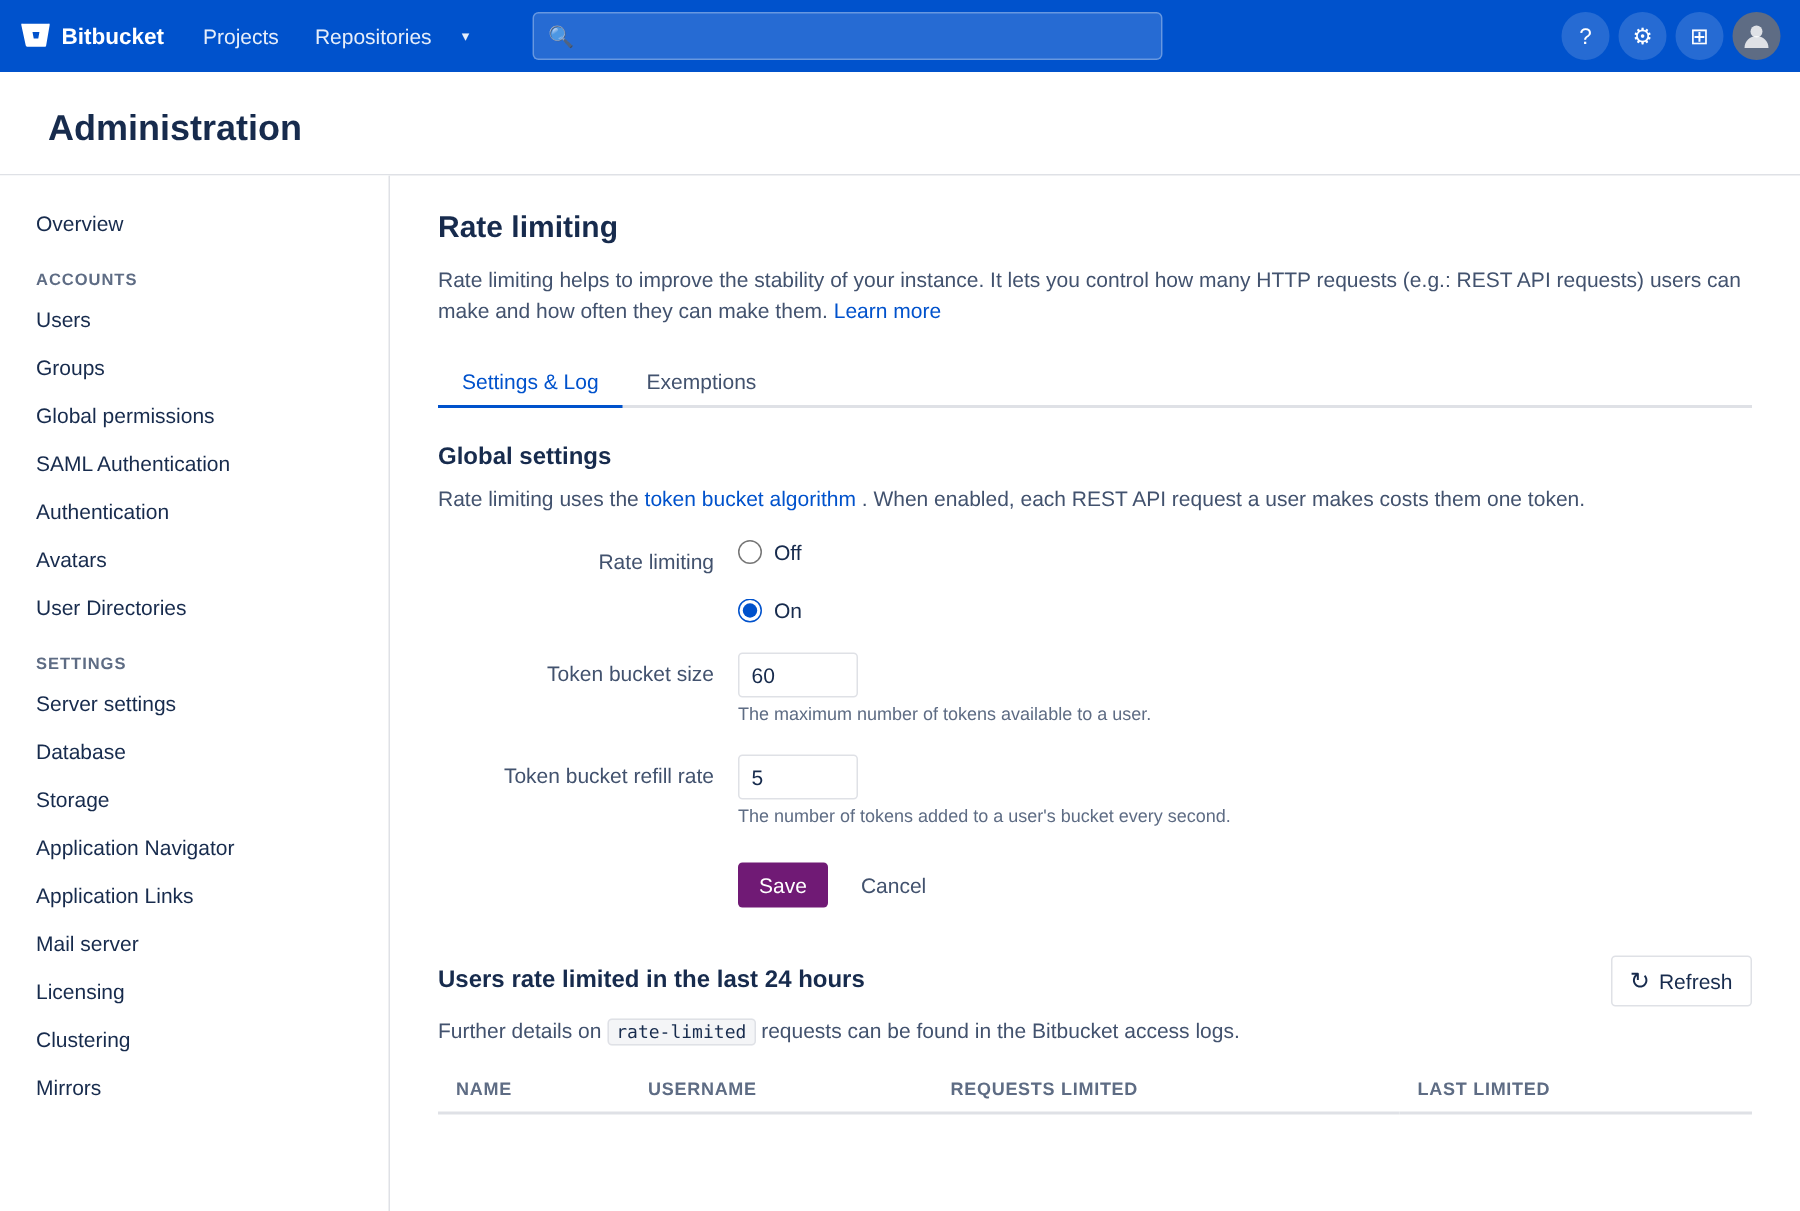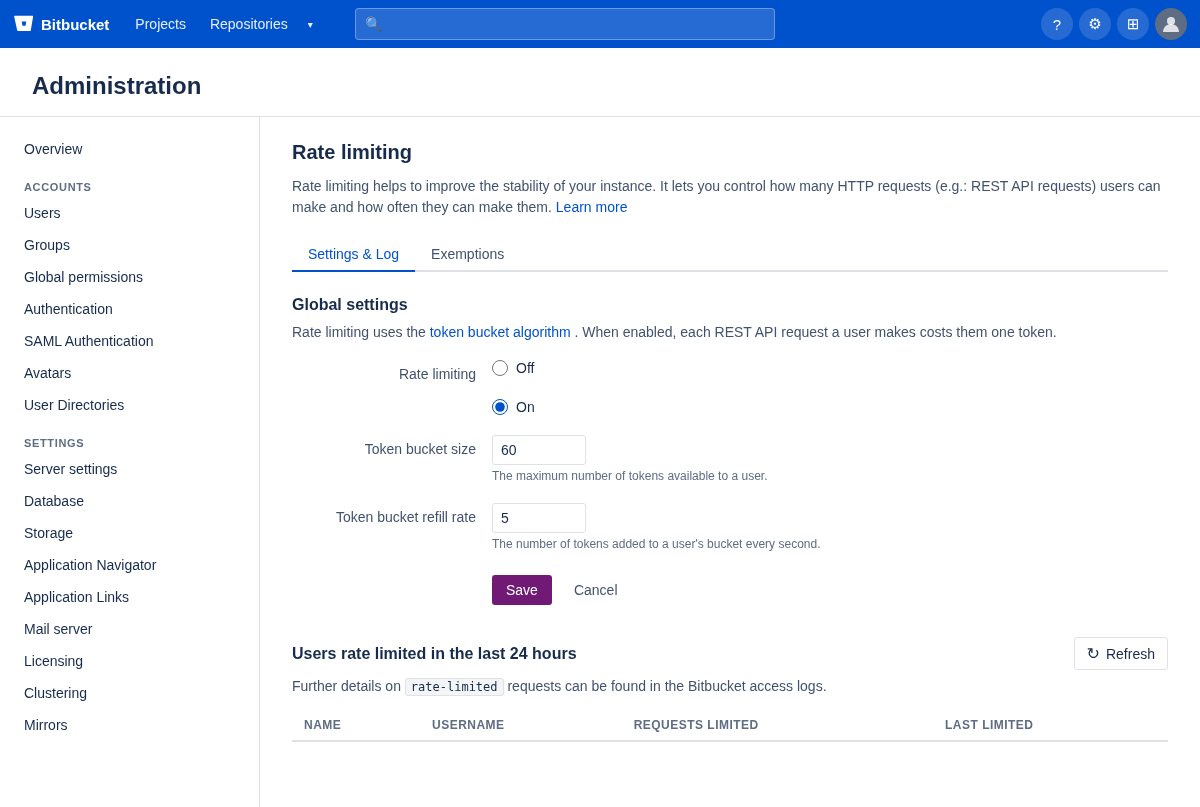--- a/index.html
+++ b/index.html
@@ -62,21 +62,21 @@
 
     
     .form-row { display: flex; align-items: flex-start; margin-bottom: 20px; }
     .form-label { width: 200px; min-width: 200px; text-align: right; padding-right: 16px; padding-top: 6px; font-size: 14px; color: #42526e; }
     .form-control { flex: 1; }
     .radio-group { display: flex; flex-direction: column; gap: 23px; }
     .radio-option { display: flex; align-items: center; gap: 8px; font-size: 14px; color: #172b4d; cursor: pointer; }
     .radio-option input[type="radio"] { accent-color: #0052cc; width: 16px; height: 16px; cursor: pointer; }
     input[type="text"], input[type="number"] {
       border: 1px solid #dfe1e6; border-radius: 3px; padding: 6px 8px; font-size: 14px; color: #172b4d;
-      width: 94px; outline: none;
+      width: 80px; outline: none;
     }
     .form-hint { font-size: 12px; color: #5e6c84; margin-top: 4px; }
 
     
     .btn-primary { background: #701a75; color: #fff; border: none; border-radius: 3px; padding: 7px 14px; font-size: 14px; font-weight: 500; cursor: pointer; }
     .btn-secondary { background: transparent; color: #42526e; border: none; border-radius: 3px; padding: 7px 14px; font-size: 14px; cursor: pointer; }
     .button-group { display: flex; gap: 8px; margin-top: 4px; }
 
     
     .section-divider { margin-top: 32px; }
@@ -130,22 +130,22 @@
 
 <div class="page-body">
 
   <aside class="sidebar">
     <a class="sidebar-item" href="#">Overview</a>
 
     <div class="sidebar-section-label">ACCOUNTS</div>
     <a class="sidebar-item" href="#">Users</a>
     <a class="sidebar-item" href="#">Groups</a>
     <a class="sidebar-item" href="#">Global permissions</a>
+    <a class="sidebar-item" href="#">SAML Authentication</a>
     <a class="sidebar-item" href="#">Authentication</a>
-    <a class="sidebar-item" href="#">SAML Authentication</a>
     <a class="sidebar-item" href="#">Avatars</a>
     <a class="sidebar-item" href="#">User Directories</a>
 
     <div class="sidebar-section-label">SETTINGS</div>
     <a class="sidebar-item" href="#">Server settings</a>
     <a class="sidebar-item" href="#">Database</a>
     <a class="sidebar-item" href="#">Storage</a>
     <a class="sidebar-item" href="#">Application Navigator</a>
     <a class="sidebar-item" href="#">Application Links</a>
     <a class="sidebar-item" href="#">Mail server</a>

